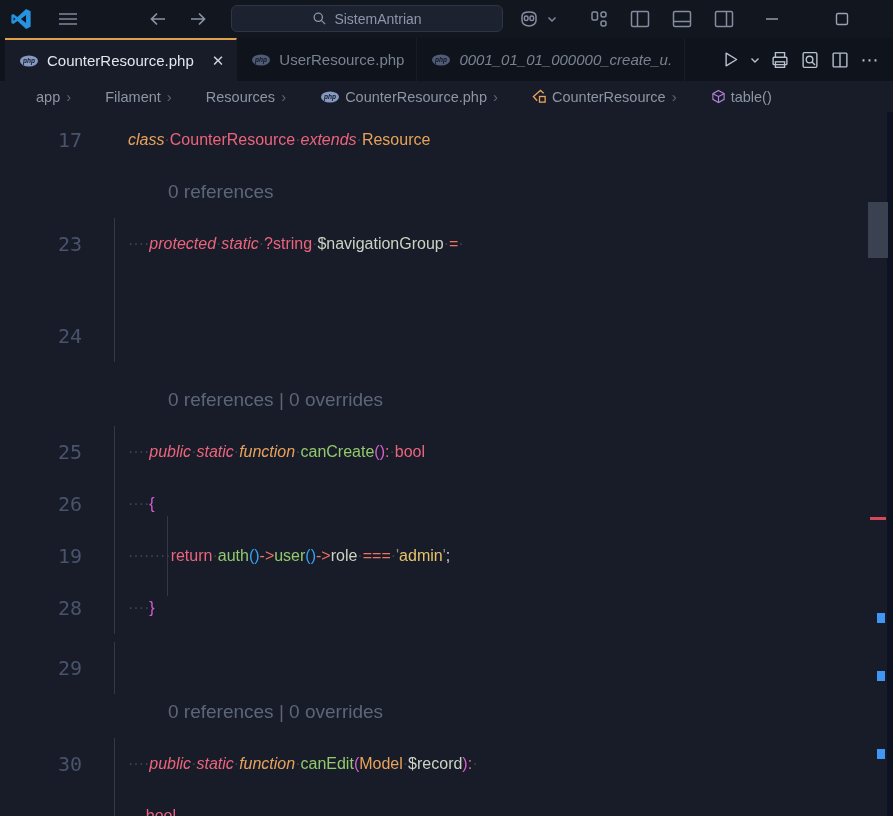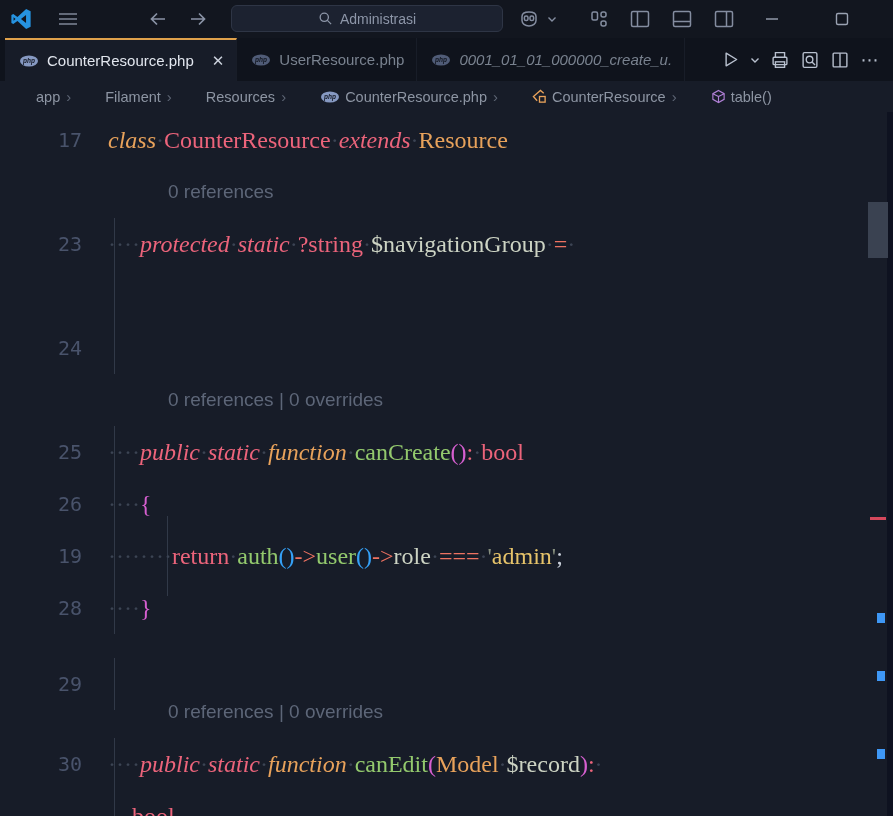--- a/index.html
+++ b/index.html
@@ -41,21 +41,21 @@
 
   
   .breadcrumb { position:absolute; left:0; top:81px; width:893px; height:31px; background:#171c28; display:flex; align-items:center; padding-left:8px; font-size:14.5px; color:#8d95a3; }
   .bc-item { display:flex; align-items:center; gap:5px;margin-left:28px; }
   .bc-sep { margin:0 6px; color:#5d6574; font-size:15px; }
 
   
   .editor { position:absolute; left:0; top:112px; width:733px; height:704px; background:#171c28; }
   .row { position:absolute; left:0; width:893px; height:52px; }
   .num { position:absolute; left:0; top:50%; transform:translateY(-50%); width:82px; text-align:right; font-family:"DejaVu Sans Mono", monospace; font-size:20px; color:#49536b; }
-  .code { position:absolute; left:108px; top:50%; transform:translateY(-50%); font-family:Liberation Serif, serif; font-size:24px; white-space:pre; letter-spacing:0; }
+  .code { position:absolute; left:128px; top:50%; transform:translateY(-50%); font-family:Liberation Sans, sans-serif; font-size:16px; white-space:pre; letter-spacing:0; }
   .lens-text { position:absolute; left:168px; top:50%; transform:translateY(-50%); font-family:"Liberation Sans", sans-serif; font-size:19px; color:#5d6678; }
   .tok { white-space:pre; }
   .tok.i { font-style:italic; }
   .guide { position:absolute; top:0; width:1px; height:52px; background:#313948; }
   .guide.g1 { left:114px; }
   .guide.g2 { left:167px; top:-14px; height:80px; }
 
   
   .c-pink   { color:var(--pink); }
   .c-orange { color:var(--orange); }
@@ -101,21 +101,21 @@
           <path d="M5 12h13M13 6.5 18.5 12 13 17.5"></path>
         </svg>
     </div>
     <div class="searchbox">
       <span>
           <svg width="15" height="15" viewBox="0 0 16 16" stroke="#8d96a8" stroke-width="1.4" fill="none">
             <circle cx="6.7" cy="6.7" r="4.4"></circle>
             <path d="m10 10 4 4"></path>
           </svg>
         </span>
-      <span>Administrasi</span>
+      <span>SistemAntrian</span>
     </div>
     <div class="tb-item copilot">
       <svg width="24" height="24" viewBox="0 0 24 24" stroke="#848da0" stroke-width="1.5" fill="none">
           <path d="M5 9.5C5 6.5 8 5 12 5s7 1.5 7 4.5v4c0 3-3 5.5-7 5.5s-7-2.5-7-5.5z"></path>
           <rect x="7.4" y="9" width="3.6" height="4.6" rx="1.6"></rect>
           <rect x="13" y="9" width="3.6" height="4.6" rx="1.6"></rect>
         </svg>
     </div>
     <div class="tb-item copilot-chev">
       <svg width="12" height="12" viewBox="0 0 12 12" stroke="#848da0" stroke-width="1.4" fill="none">
@@ -286,21 +286,21 @@
           <span class="lens-text">0 references</span>
         </div>
         <div class="row" style="top: 106px;">
           <div class="guide g1"></div>
           <span class="num">23</span>
           <span class="code"><span class="tok c-ws">····</span><span class="tok c-pink i">protected</span><span class="tok c-ws">·</span><span class="tok c-pink i">static</span><span class="tok c-ws">·</span><span class="tok c-pink">?string</span><span class="tok c-ws">·</span><span class="tok c-var">$navigationGroup</span><span class="tok c-ws">·</span><span class="tok c-op">=</span><span class="tok c-ws">·</span></span>
         </div>
         <div class="row" style="top: 158px;">
           <div class="guide g1"></div>
         </div>
-        <div class="row" style="top: 210px; padding-left: 48px;">
+        <div class="row" style="top: 198px; padding-left: 48px;">
           <div class="guide g1"></div>
           <span class="num">24</span>
           <span class="code"></span>
         </div>
         <div class="row" style="top: 262px;">
           <span class="lens-text">0 references | 0 overrides</span>
         </div>
         <div class="row" style="top: 314px;">
           <div class="guide g1"></div>
           <span class="num">25</span>
@@ -315,21 +315,21 @@
           <div class="guide g1"></div>
           <div class="guide g2"></div>
           <span class="num">19</span>
           <span class="code"><span class="tok c-ws">····</span><span class="tok c-ws">····</span><span class="tok c-pink">return</span><span class="tok c-ws">·</span><span class="tok c-green">auth</span><span class="tok c-paren">()</span><span class="tok c-op">-&gt;</span><span class="tok c-green">user</span><span class="tok c-paren">()</span><span class="tok c-op">-&gt;</span><span class="tok c-var">role</span><span class="tok c-ws">·</span><span class="tok c-op">===</span><span class="tok c-ws">·</span><span class="tok c-quote">'</span><span class="tok c-str">admin</span><span class="tok c-quote">'</span><span class="tok c-punct">;</span></span>
         </div>
         <div class="row" style="top: 470px;">
           <div class="guide g1"></div>
           <span class="num">28</span>
           <span class="code"><span class="tok c-ws">····</span><span class="tok c-brace">}</span></span>
         </div>
-        <div class="row" style="top: 546px; padding-left: 23px;">
+        <div class="row" style="top: 530px; padding-left: 23px;">
           <div class="guide g1"></div>
           <span class="num">29</span>
           <span class="code"></span>
         </div>
         <div class="row" style="top: 574px;">
           <span class="lens-text">0 references | 0 overrides</span>
         </div>
         <div class="row" style="top: 626px;">
           <div class="guide g1"></div>
           <span class="num">30</span>

